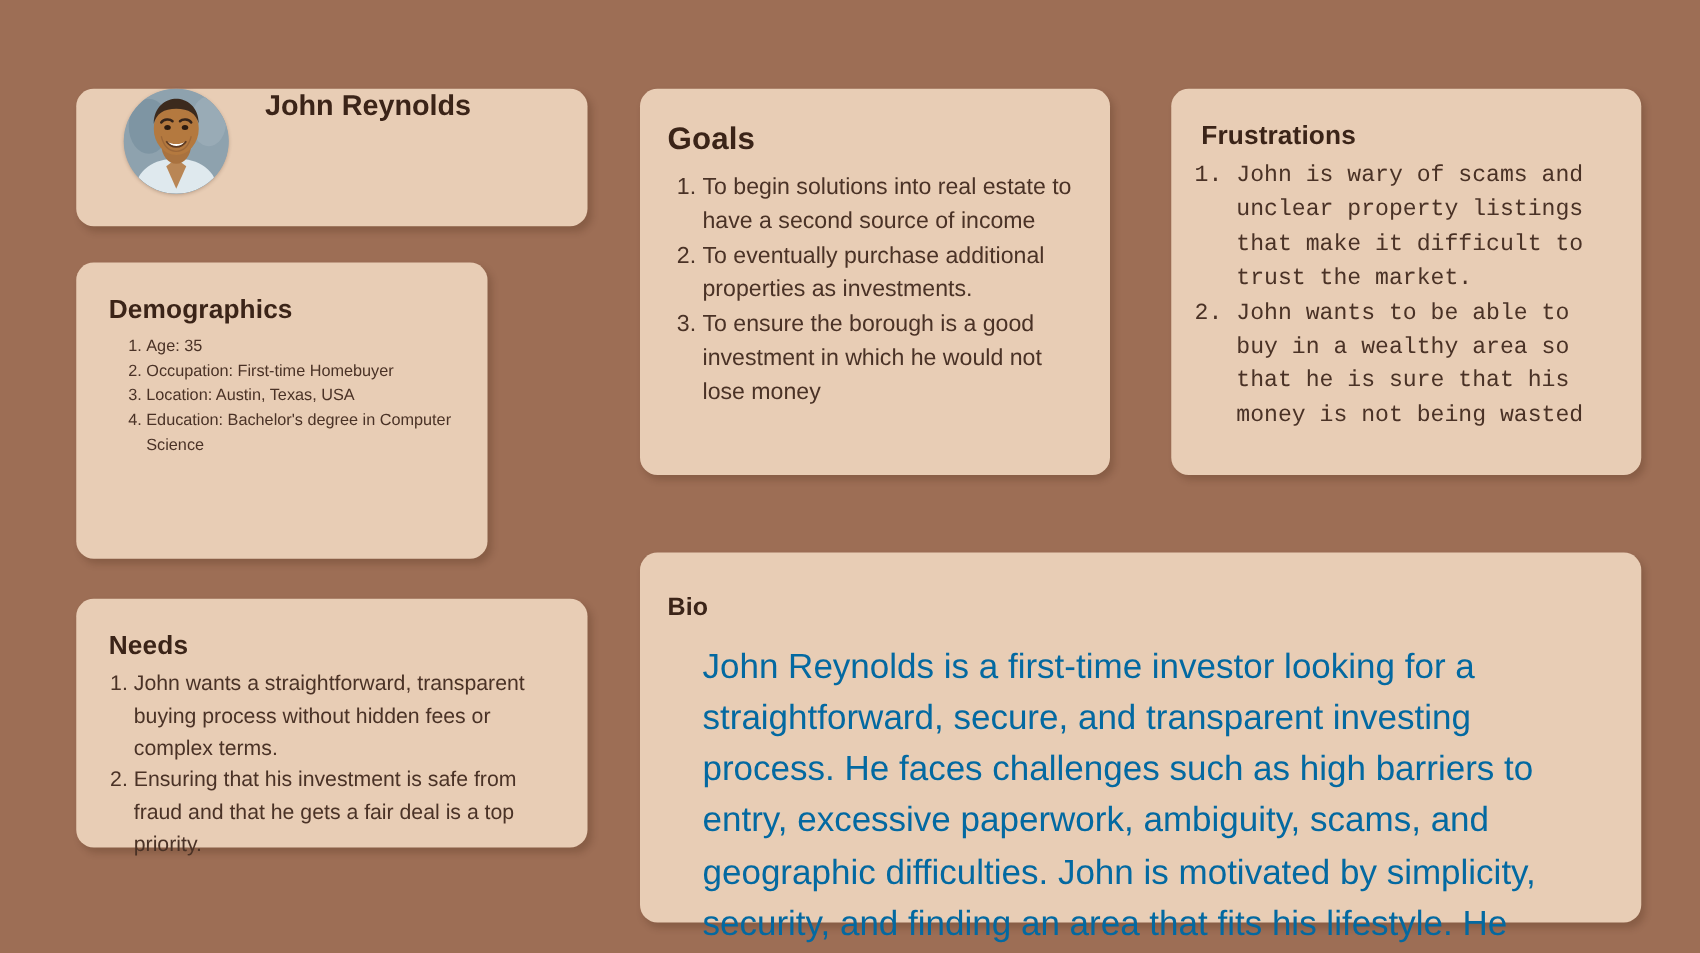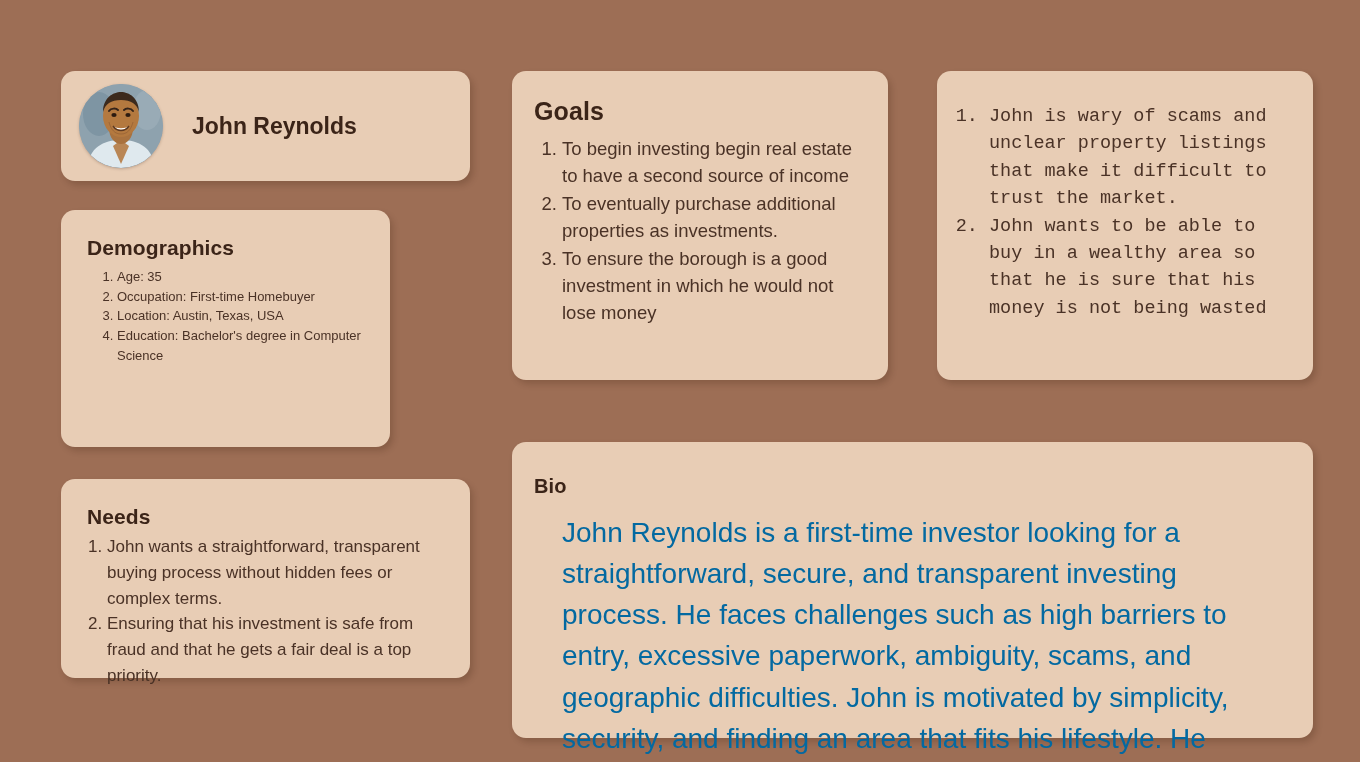--- a/index.html
+++ b/index.html
@@ -44,22 +44,21 @@
     padding: 0;
   }
 
   
   #identity-card {
     left: 61px;
     top: 71px;
     width: 409px;
     height: 110px;
     display: flex;
-    align-items: center;
-    padding-left: 18px;
+    padding-left: 38px;
   }
   .avatar {
     width: 84px;
     height: 84px;
     border-radius: 50%;
     overflow: hidden;
     flex: 0 0 auto;
     box-shadow: 0 1px 3px rgba(60,30,15,0.25);
     background: #8fa3b0;
   }
@@ -202,27 +201,28 @@
     <div class="card-title">Needs</div>
     <ol class="items">
       <li>John wants a straightforward, transparent buying process without hidden fees or complex terms.</li>
       <li>Ensuring that his investment is safe from fraud and that he gets a fair deal is a top priority.</li>
     </ol>
   </div>
 
   <div class="card" id="goals-card">
     <div class="card-title">Goals</div>
     <ol class="items">
-      <li>To begin investing begin real estate to have a second source of income</li>
+      <li>To begin solutions into real estate to have a second source of income</li>
       <li>To eventually purchase additional properties as investments.</li>
       <li>To ensure the borough is a good investment in which he would not lose money</li>
     </ol>
   </div>
 
   <div class="card" id="frustrations-card">
+    <div class="card-title">Frustrations</div>
     <ol class="items">
       <li>John is wary of scams and unclear property listings that make it difficult to trust the market.</li>
       <li>John wants to be able to buy in a wealthy area so that he is sure that his money is not being wasted</li>
     </ol>
   </div>
 
   <div class="card" id="bio-card">
     <div class="card-title">Bio</div>
     <div id="bio-text">John Reynolds is a first-time investor looking for a straightforward, secure, and transparent investing process. He faces challenges such as high barriers to entry, excessive paperwork, ambiguity, scams, and geographic difficulties. John is motivated by simplicity, security, and finding an area that fits his lifestyle. He values solutions that provide clear guidance, trustworthy information, and tools to help him make informed decisions about different neighborhoods.</div>
   </div>

